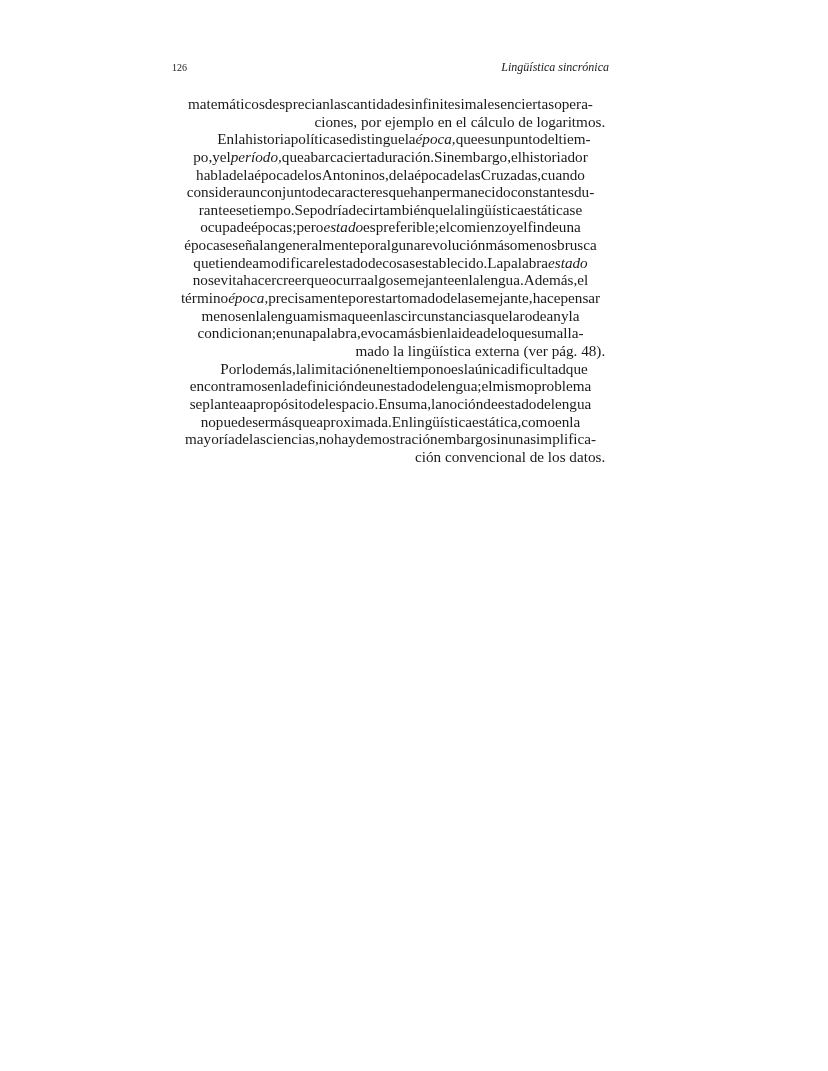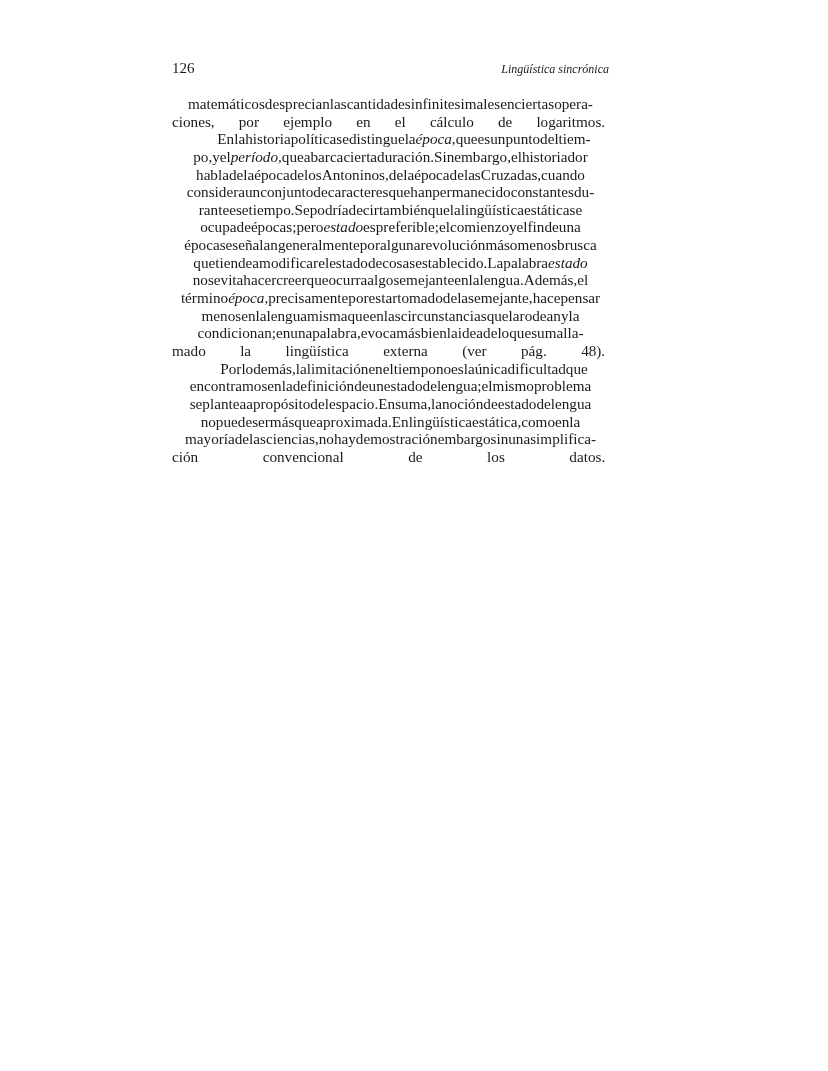--- a/index.html
+++ b/index.html
@@ -3,24 +3,24 @@
 <meta charset="utf-8">
 <style>
   html, body { margin: 0; padding: 0; background: #ffffff; }
   body { width: 828px; height: 1071px; position: relative; overflow: hidden; }
   .page {
     position: absolute; left: 172px; top: 60px; width: 437px;
     font-family: "Liberation Serif", "DejaVu Serif", serif;
     color: #1a1a1a; font-size: 15.2px;
   }
   .header { display: flex; justify-content: space-between; align-items: baseline; height: 22px; margin-bottom: 13px; }
-  .header .num { font-size: 15px; }
+  .header .num { font-size: 10px; }
   .header .title { font-style: italic; font-size: 12px; }
   .line { height: 17.65px; line-height: 17.65px; white-space: nowrap; display: flex; justify-content: center; }
-  .line.last { justify-content: space-between; }
+  .line.last { justify-content: flex-end; }
   .line.indent { padding-left: 27px; }
   .line span.w { display: inline-block; }
   .line.last span.w { margin-right: 0.25em; }
   em { }
 </style>
 </head>
 <body>
 
 <div class="page">
   <div class="header">

